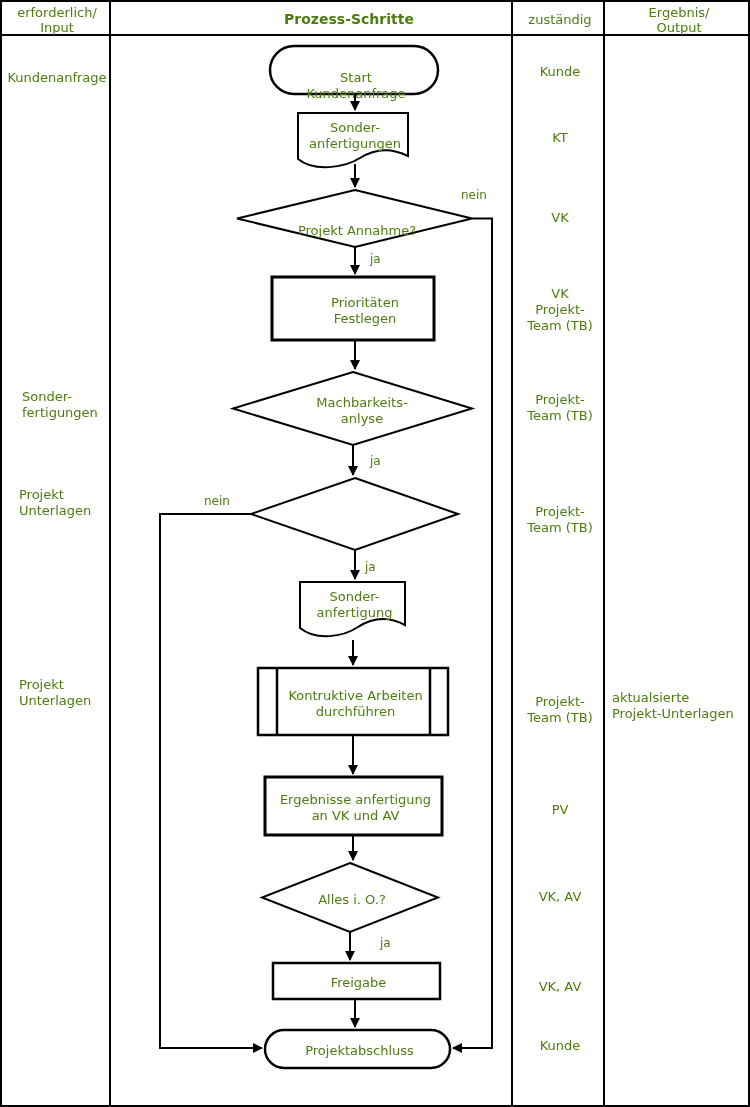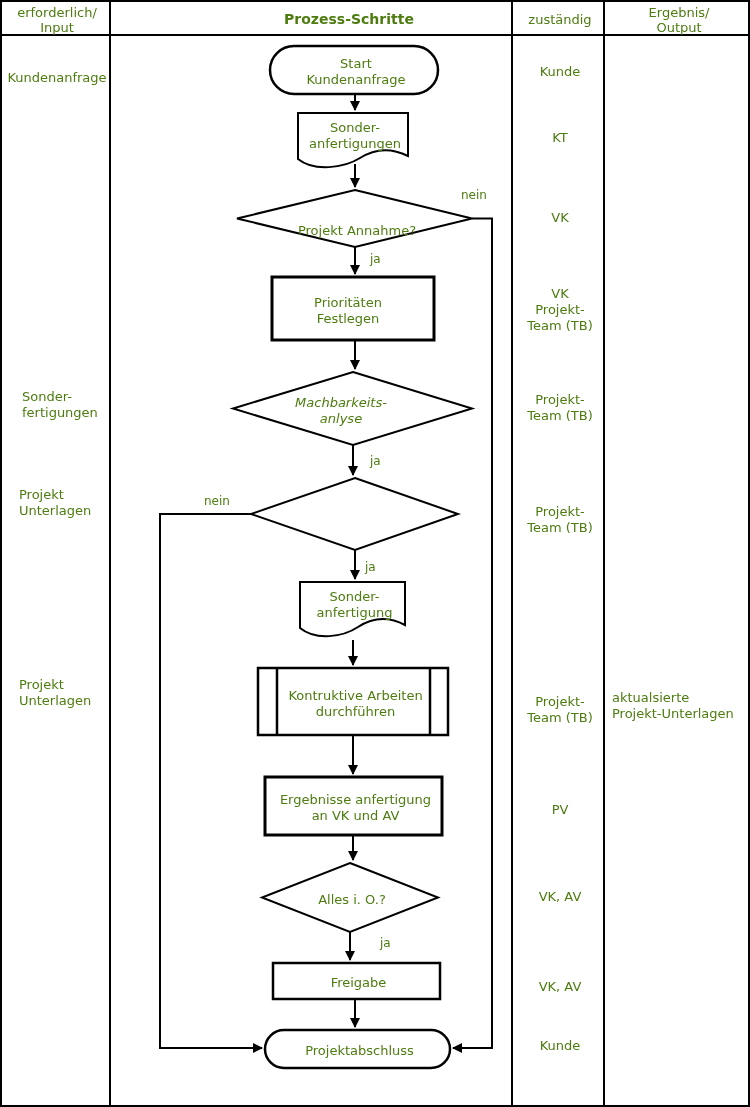--- a/index.html
+++ b/index.html
@@ -69,28 +69,28 @@
     <rect x="265" y="1030" width="185" height="38" rx="19" fill="#fff" stroke="#000" stroke-width="2.5"></rect>
   </svg>
 
   <div class="hdr" style="left:0;top:0;width:110px;height:35px;">erforderlich/
 Input</div>
   <div class="hdr bold" style="left:110px;top:0;width:402px;height:35px;">Prozess-Schritte</div>
   <div class="hdr" style="left:512px;top:0;width:92px;height:35px;">zuständig</div>
   <div class="hdr" style="left:604px;top:0;width:146px;height:35px;">Ergebnis/
 Output</div>
 
-  <div class="node-label" style="left:270px;top:46px;width:168px;height:48px;">Start
+  <div class="node-label" style="left:270px;top:60px;width:168px;height:48px;">Start
 Kundenanfrage</div>
   <div class="node-label" style="left:298px;top:112px;width:110px;height:44px;">Sonder-
 anfertigungen</div>
   <div class="node-label" style="left:247px;top:200px;width:216px;height:57px;">Projekt Annahme?</div>
-  <div class="node-label" style="left:255px;top:277px;width:182px;height:63px;">Prioritäten
+  <div class="node-label" style="left:272px;top:277px;width:182px;height:63px;">Prioritäten
 Festlegen</div>
-  <div class="node-label" style="left:229px;top:372px;width:220px;height:73px;font-style:italic;">Machbarkeits-
+  <div class="node-label" style="left:250px;top:372px;width:220px;height:73px;">Machbarkeits-
 anlyse</div>
   <div class="node-label" style="left:300px;top:580px;width:105px;height:46px;">Sonder-
 anfertigung</div>
   <div class="node-label" style="left:277px;top:668px;width:153px;height:67px;">Kontruktive Arbeiten
 durchführen</div>
   <div class="node-label" style="left:265px;top:777px;width:177px;height:58px;">Ergebnisse anfertigung
 an VK und AV</div>
   <div class="node-label" style="left:262px;top:863px;width:176px;height:69px;">Alles i. O.?</div>
   <div class="node-label" style="left:273px;top:963px;width:167px;height:36px;">Freigabe</div>
   <div class="node-label" style="left:265px;top:1030px;width:185px;height:38px;">Projektabschluss</div>

